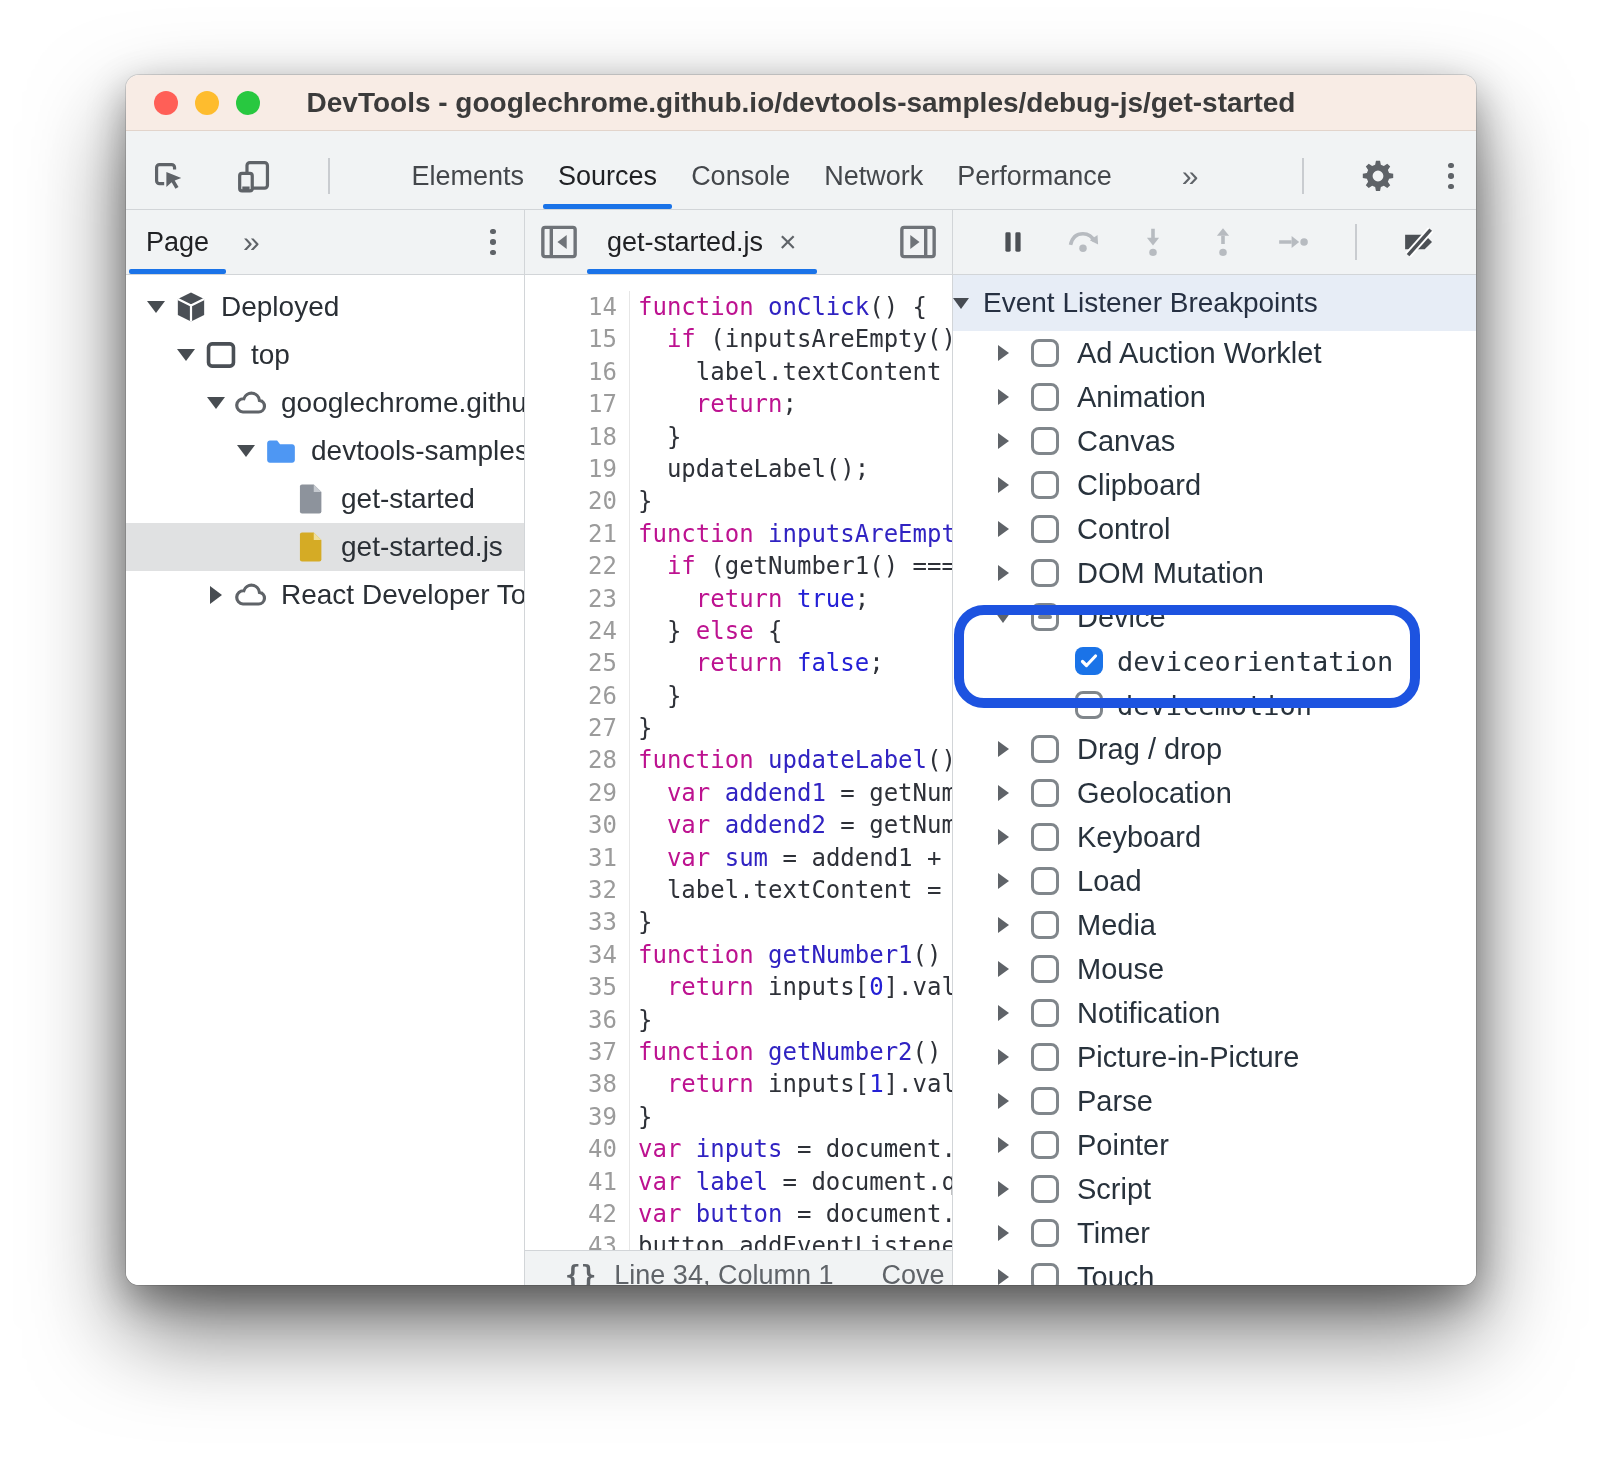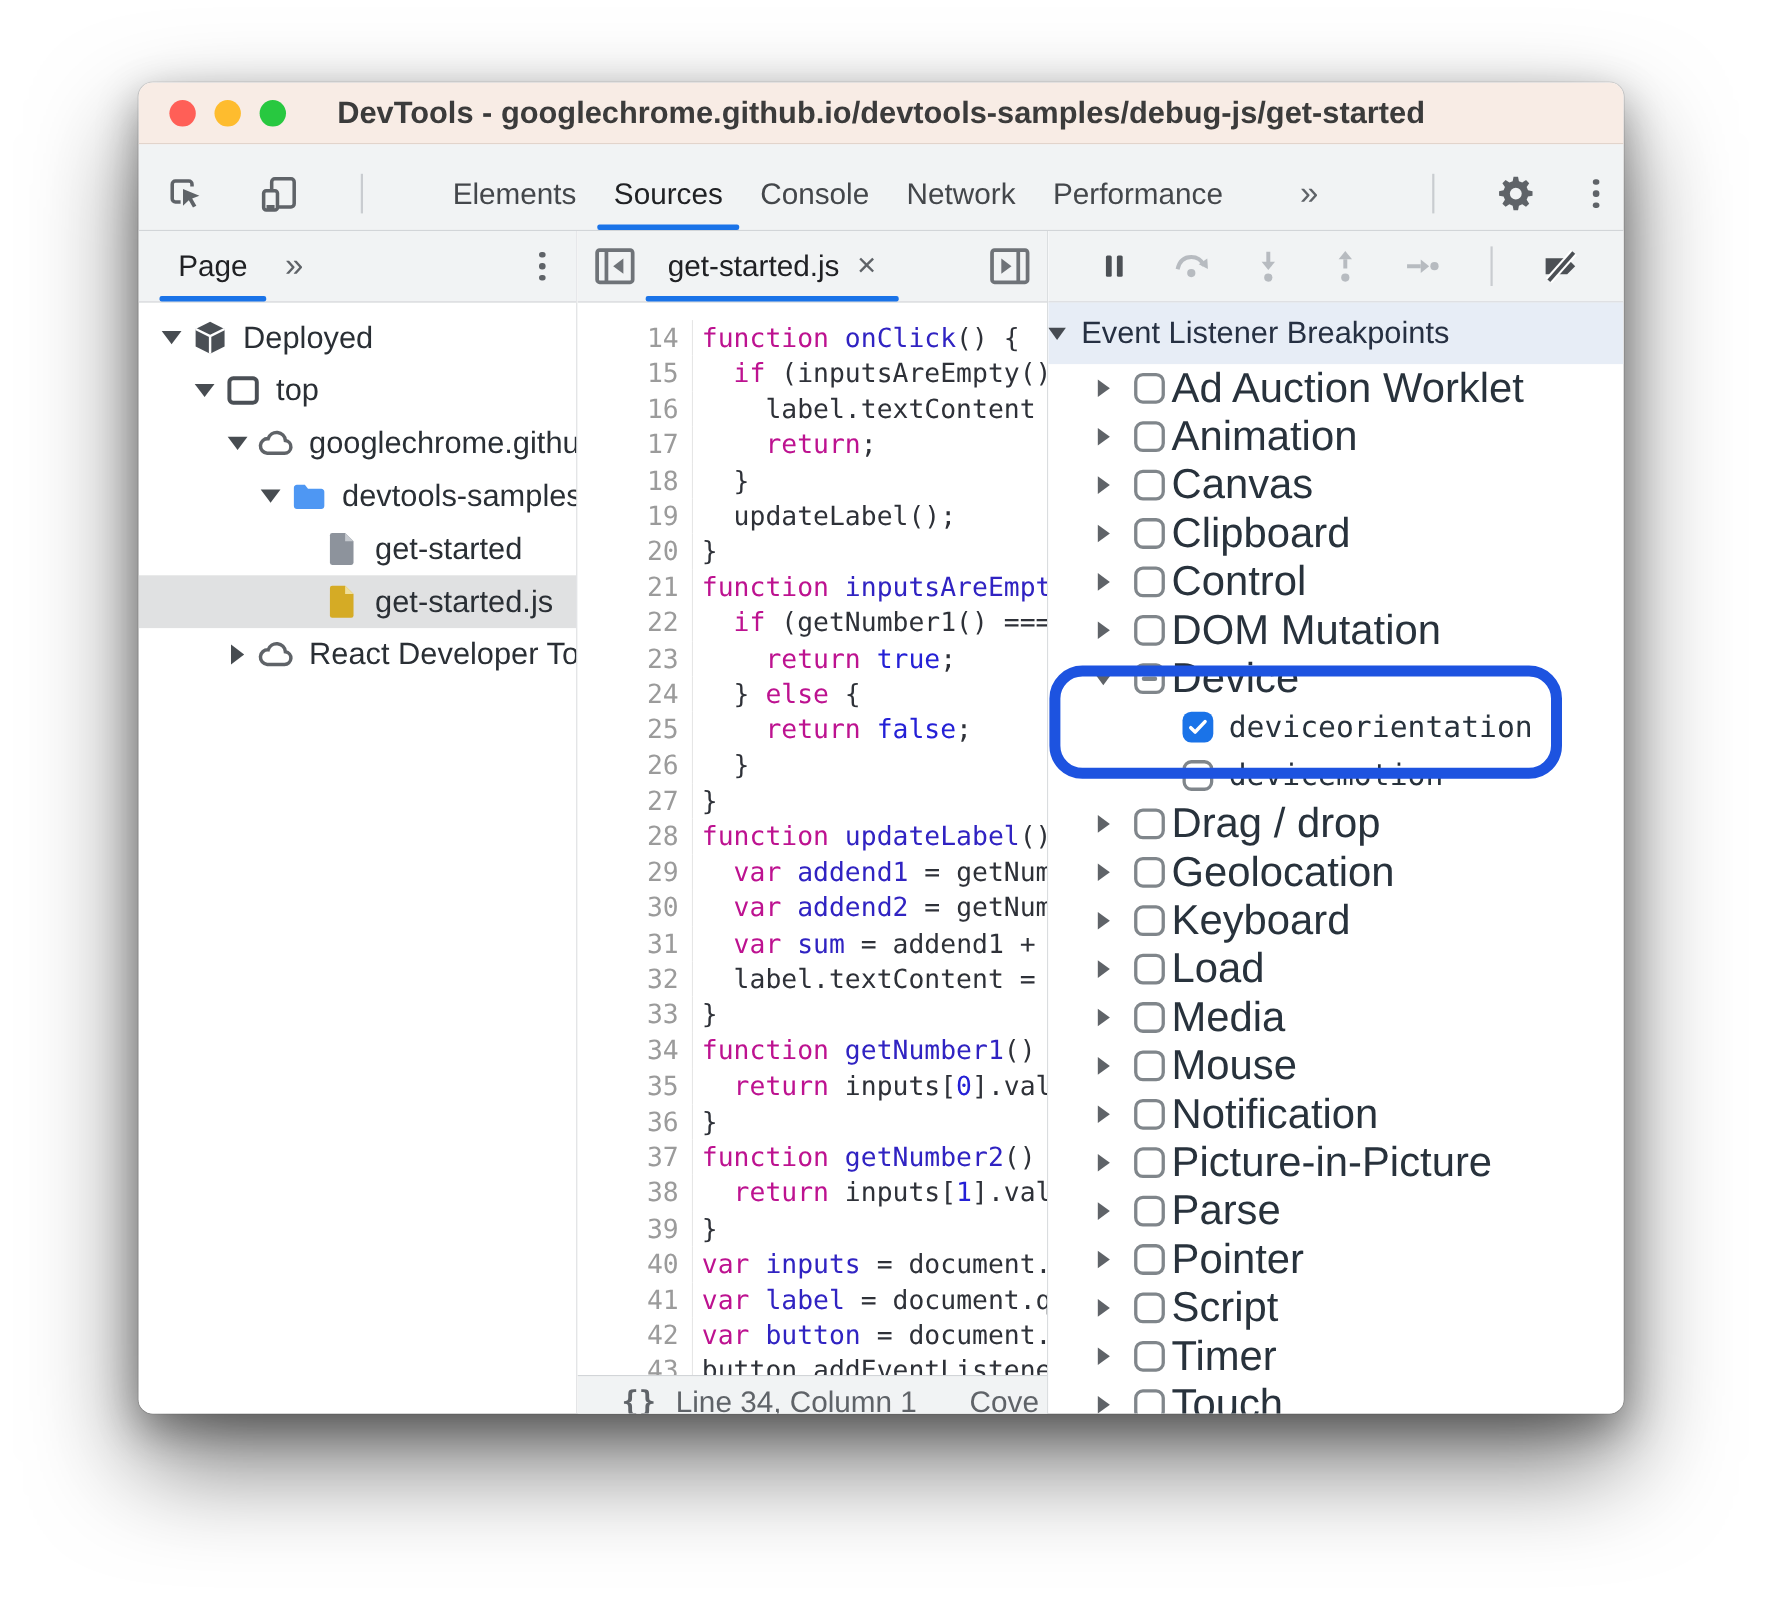--- a/index.html
+++ b/index.html
@@ -25,21 +25,21 @@
   .tb-tabs{display:flex;align-items:stretch;height:100%;margin-left:14px;}
   .tb-tab{position:relative;display:flex;align-items:center;padding:0 17px;font-size:27px;color:#44474b;cursor:default;}
   .tb-tab.active{color:#202124;}
   .tb-tab.active::after{content:"";position:absolute;left:2px;right:2px;bottom:0;height:5px;background:var(--accent);border-radius:2px;}
   .chev{font-size:30px;color:#5f6368;padding:0 14px;align-self:center;}
   .spacer{flex:1;}
   .kebab{display:flex;flex-direction:column;gap:5px;align-items:center;justify-content:center;width:42px;height:46px;}
   .kebab i{width:5.5px;height:5.5px;border-radius:50%;background:#5f6368;}
   
   .panels{display:flex;height:1089px;}
-  .panel-header{height:64px;background:var(--toolbar);border-bottom:1.5px solid var(--border);display:flex;align-items:center;flex:none;padding-left:16px;}
+  .panel-header{height:64px;background:var(--toolbar);border-bottom:1.5px solid var(--border);display:flex;align-items:center;flex:none;}
   .panel-tab{position:relative;height:100%;display:flex;align-items:center;padding:0 20px;font-size:27px;color:#202124;}
   .panel-tab.active::after{content:"";position:absolute;left:3px;right:3px;bottom:0;height:5px;background:var(--accent);border-radius:2px;}
   
   .sidebar{width:398px;flex:none;border-right:1.5px solid var(--border);display:flex;flex-direction:column;background:#fff;overflow:hidden;}
   .tree{padding-top:8px;overflow:hidden;}
   .tree-row{height:48px;display:flex;align-items:center;font-size:28px;color:#2a2f35;white-space:nowrap;}
   .tree-row.selected{background:var(--selrow);}
   .tri{flex:none;width:0;height:0;}
   .tri.exp{border-left:9px solid transparent;border-right:9px solid transparent;border-top:12px solid #474c51;}
   .tri.col{border-top:9px solid transparent;border-bottom:9px solid transparent;border-left:12px solid #474c51;}
@@ -72,21 +72,21 @@
   .bp-row .tri-slot{width:36px;}
   .bp-row .tri.exp{border-top:11px solid #5f6368;border-left:8px solid transparent;border-right:8px solid transparent;}
   .bp-row .tri.col{border-left:11px solid #5f6368;border-top:8px solid transparent;border-bottom:8px solid transparent;}
   .bp-row.child{padding-left:122px;}
   .cb{flex:none;width:28px;height:28px;border-radius:8px;box-sizing:border-box;margin-left:10px;display:flex;align-items:center;justify-content:center;}
   .bp-row.child .cb{margin-left:0;}
   .cb.unchecked{border:3px solid #80868b;background:#fff;}
   .cb.indeterminate{border:3px solid #80868b;background:#fff;}
   .cb.indeterminate i{width:14px;height:3.5px;background:#80868b;border-radius:2px;}
   .cb.checked{background:var(--cb-blue);}
-  .bp-label{margin-left:6px;font-size:38px;color:#28323c;white-space:nowrap;}
+  .bp-label{margin-left:18px;font-size:29px;color:#28323c;white-space:nowrap;}
   .bp-label.mono{font-family:var(--monofont);font-size:27px;margin-left:14px;}
   .callout{position:absolute;box-sizing:border-box;border:10px solid var(--callout);border-radius:30px;pointer-events:none;z-index:5;}
 </style>
 </head>
 <body>
 
 <div class="window">
 
   <div class="titlebar">
     <div class="lights">

